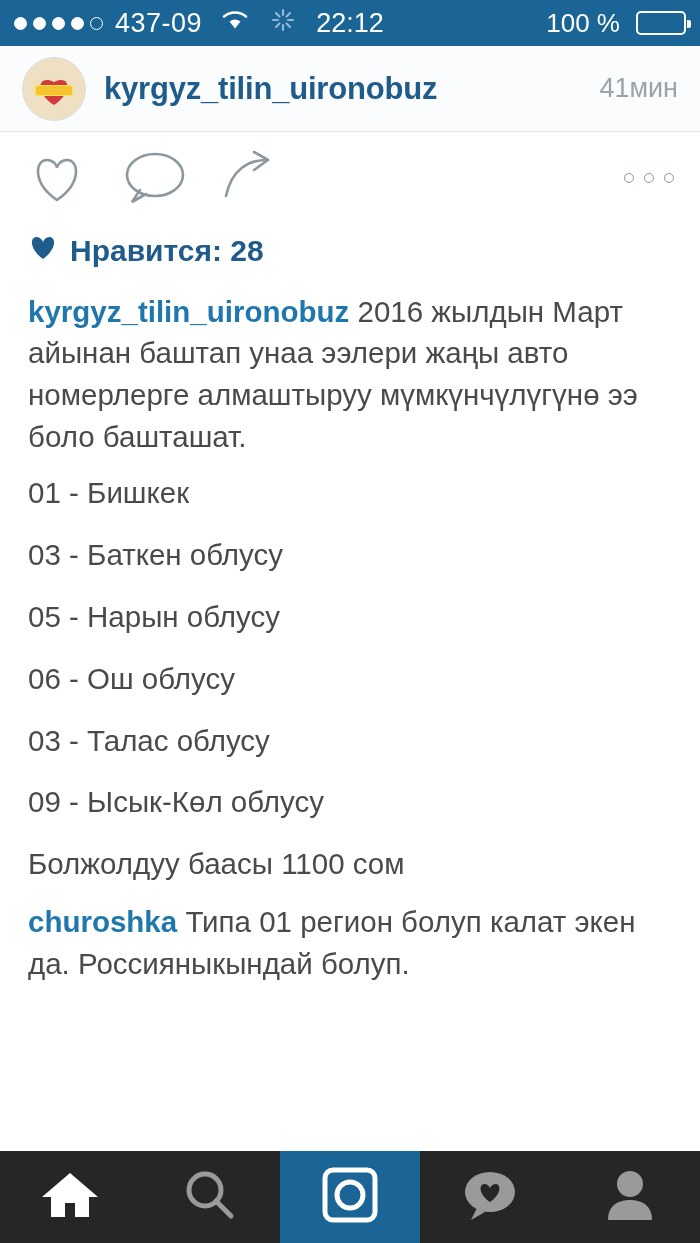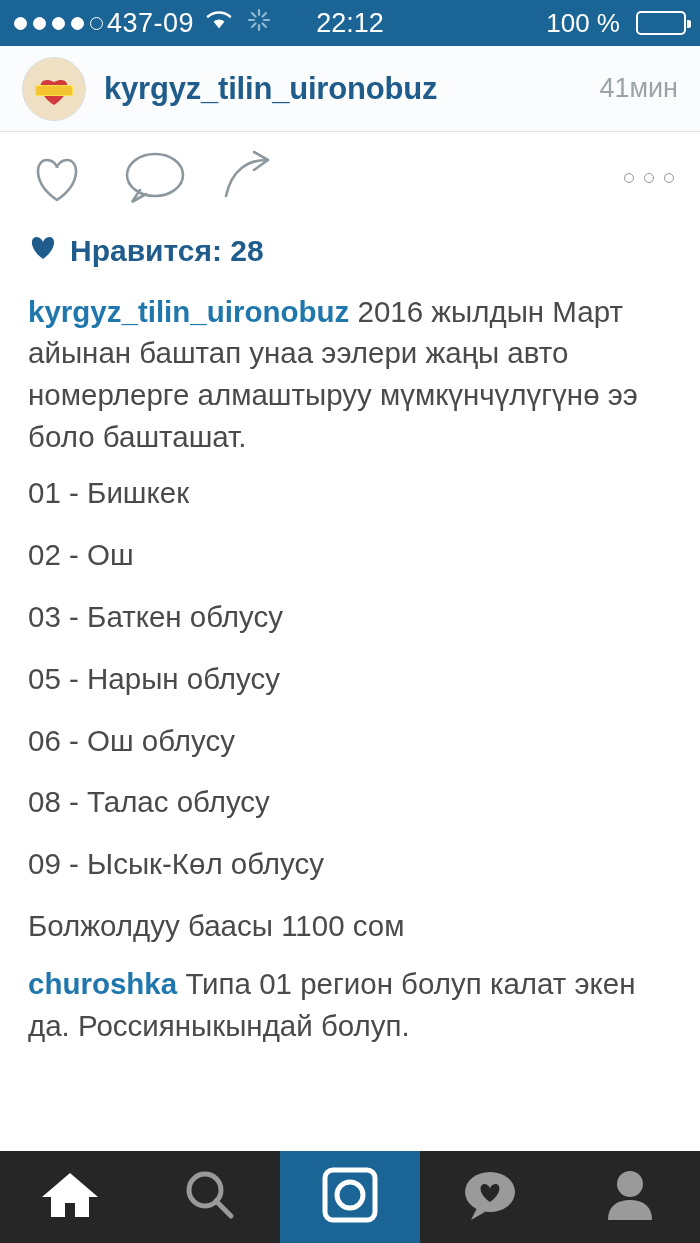--- a/index.html
+++ b/index.html
@@ -23,21 +23,21 @@
     display: flex;
     align-items: center;
     padding: 0 14px;
     box-sizing: border-box;
     font-size: 26px;
     position: relative;
   }
   .sb-left {
     display: flex;
     align-items: center;
-    gap: 0;
+    gap: 8px;
   }
   .dots {
     display: flex;
     align-items: center;
     gap: 6px;
   }
   .dot {
     width: 13px;
     height: 13px;
     border-radius: 50%;
@@ -314,25 +314,24 @@
     </span>
     <span>Нравится: 28</span>
   </div>
 
   <p class="caption">
     <span class="uname">kyrgyz_tilin_uironobuz</span>
     <span>2016 жылдын Март айынан баштап унаа ээлери жаңы авто номерлерге алмаштыруу мүмкүнчүлүгүнө ээ боло башташат.</span>
   </p>
 
   <p class="list-line">01 - Бишкек</p>
-  <p class="list-line">02 - Ош</p>
   <p class="list-line">03 - Баткен облусу</p>
   <p class="list-line">05 - Нарын облусу</p>
   <p class="list-line">06 - Ош облусу</p>
-  <p class="list-line">08 - Талас облусу</p>
+  <p class="list-line">03 - Талас облусу</p>
   <p class="list-line">09 - Ысык-Көл облусу</p>
 
   <p class="price-line">Болжолдуу баасы 1100 сом</p>
 
 
   <p class="comment">
     <span class="uname">churoshka</span>
     <span>Типа 01 регион болуп калат экен да. Россияныкындай болуп.</span>
   </p>
 

